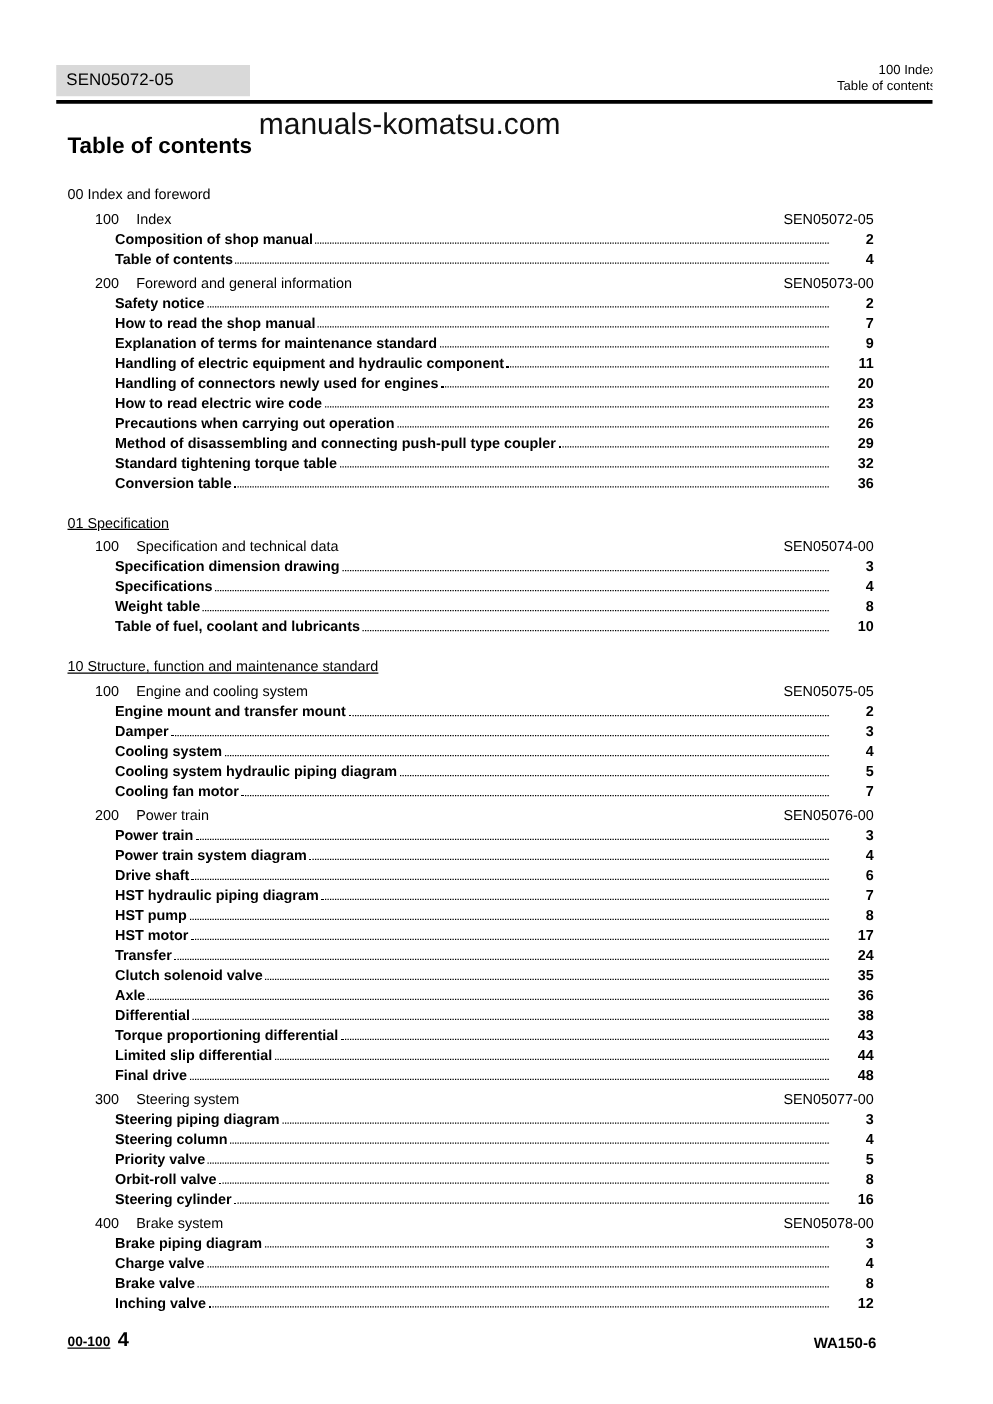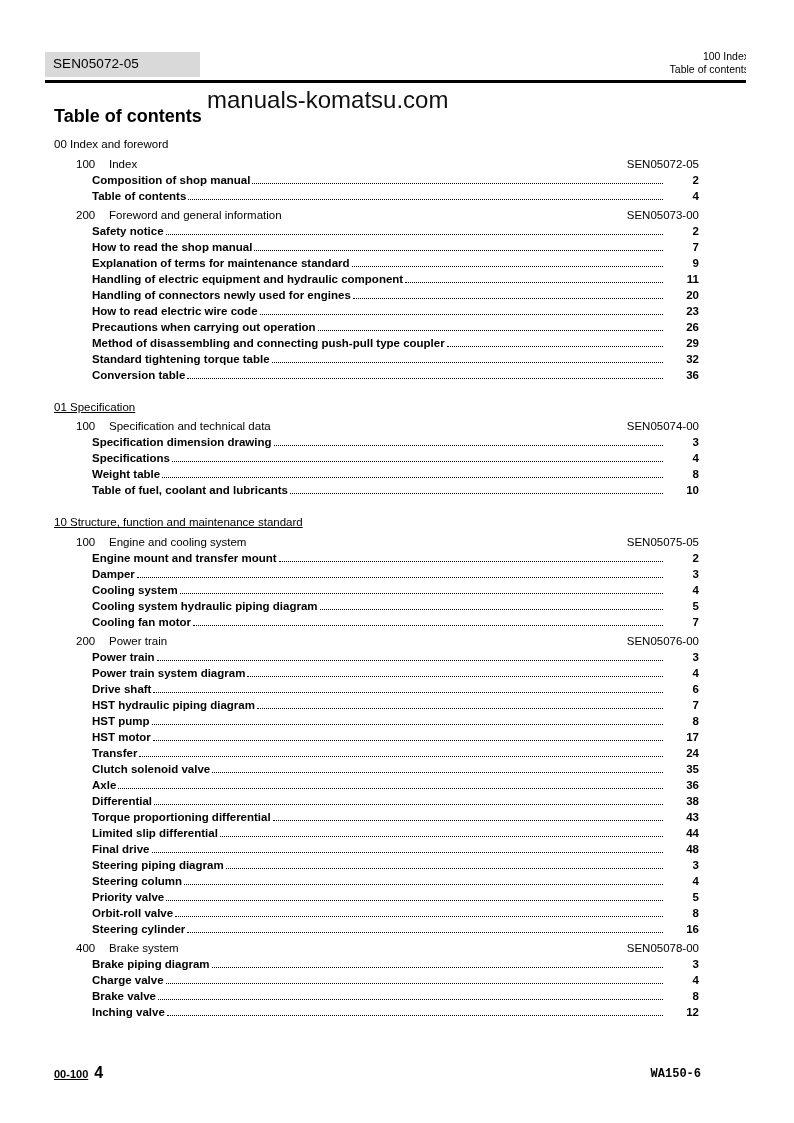--- a/index.html
+++ b/index.html
@@ -88,21 +88,21 @@
     position: absolute;
     left: 54px;
     top: 136px;
     width: 645px;
   }
 
   .grp {
     font-size: 11.5px;
     line-height: 16.5px;
     white-space: nowrap;
-    margin-top: 0;
+    margin-top: 12px;
   }
   .grp.spaced { margin-top: 16px; text-decoration: underline; }
 
   .sec {
     position: relative;
     font-size: 11.5px;
     line-height: 16px;
     height: 16px;
     padding-left: 22px;
     margin-top: 3px;
@@ -176,21 +176,20 @@
     font-weight: bold;
     margin-left: 6px;
   }
   .footer-right {
     position: absolute;
     right: 0;
     bottom: 1px;
     font-size: 12px;
     font-weight: bold;
     white-space: nowrap;
-    font-family: Liberation Mono, monospace;
   }
 </style>
 </head>
 <body>
 
 <div class="page">
 
   <div class="header">
     <div class="header-code-box"></div>
     <div class="header-code">SEN05072-05</div>
@@ -397,20 +396,25 @@
       <div class="row">
         <span class="row-label">Limited slip differential</span>
         <span class="leader"></span>
         <span class="row-page">44</span>
       </div>
       <div class="row">
         <span class="row-label">Final drive</span>
         <span class="leader"></span>
         <span class="row-page">48</span>
       </div>
+      <div class="sec">
+        <span class="sec-num">300</span>
+        <span class="sec-title">Steering system</span>
+        <span class="sec-code">SEN05077-00</span>
+      </div>
       <div class="row">
         <span class="row-label">Steering piping diagram</span>
         <span class="leader"></span>
         <span class="row-page">3</span>
       </div>
       <div class="row">
         <span class="row-label">Steering column</span>
         <span class="leader"></span>
         <span class="row-page">4</span>
       </div>

